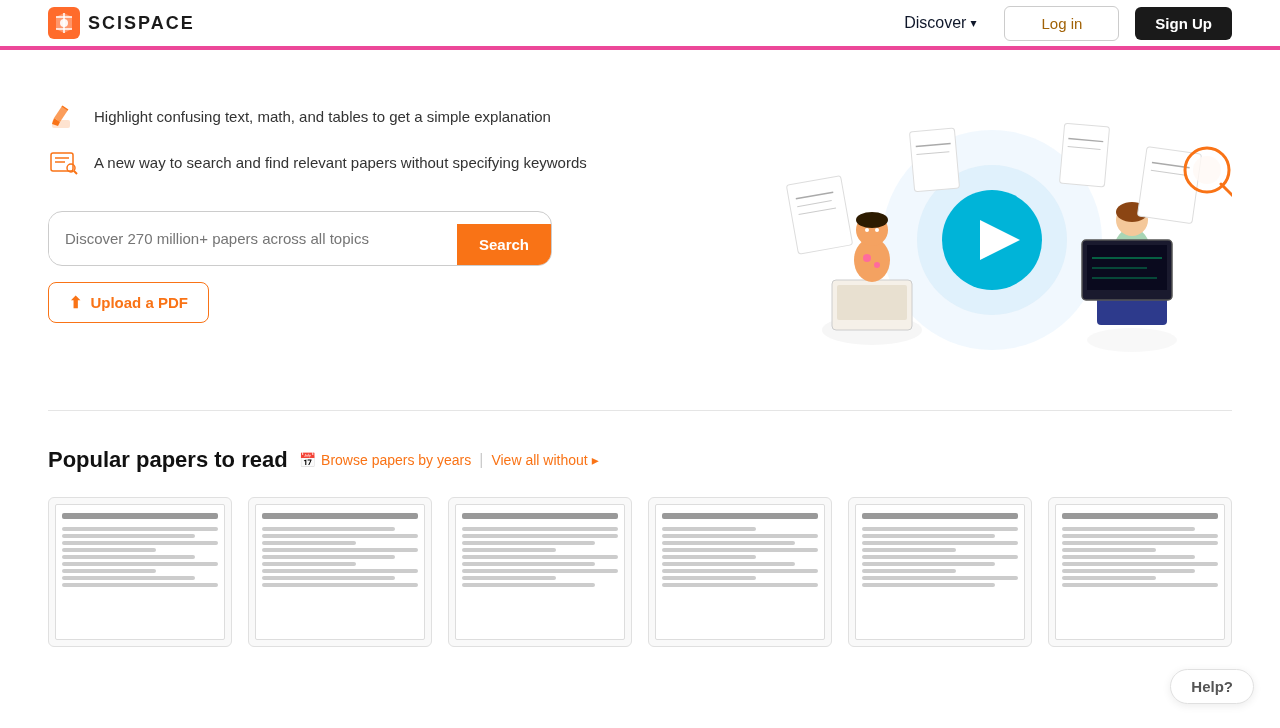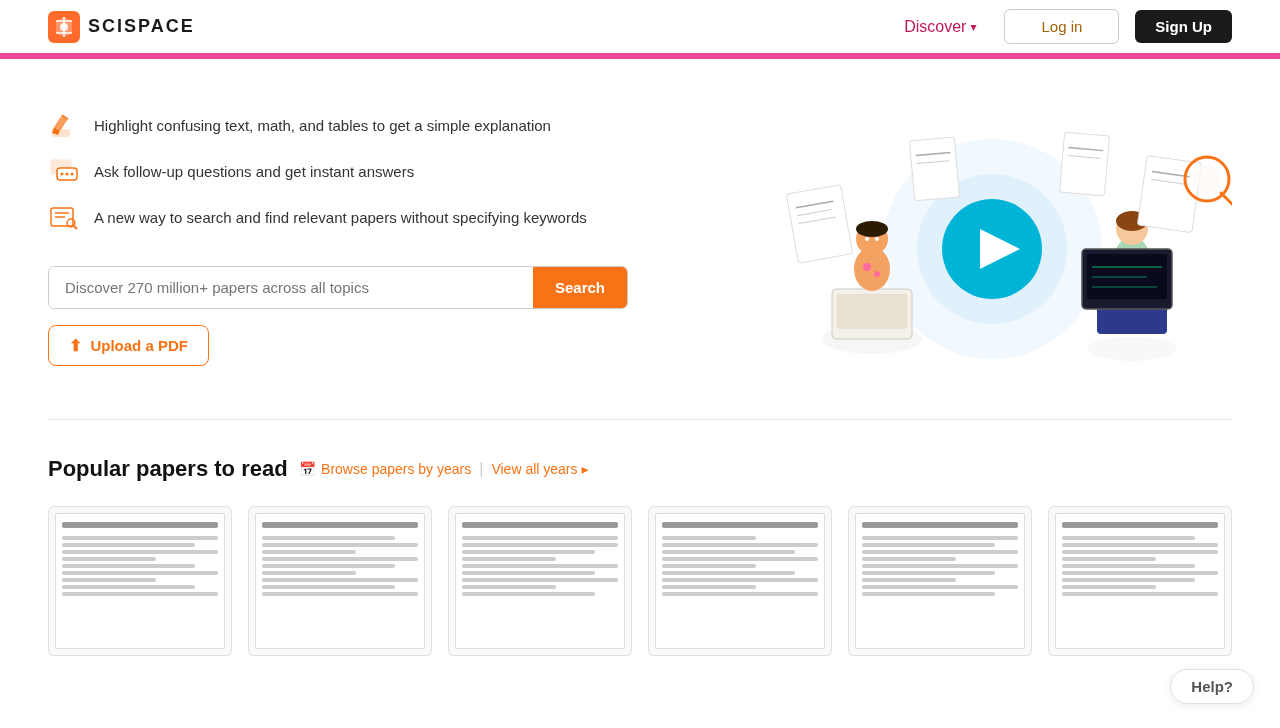--- a/index.html
+++ b/index.html
@@ -4,22 +4,22 @@
   <style>
     * { margin: 0; padding: 0; box-sizing: border-box; }
     body { font-family: -apple-system, BlinkMacSystemFont, 'Segoe UI', sans-serif; background: #fff; color: #1a1a1a; width: 1280px; min-height: 728px; overflow-x: hidden; }
 
     
     .navbar {
       display: flex;
       align-items: center;
       justify-content: space-between;
       padding: 0 48px;
-      height: 59px;
-      border-bottom: 6px solid #ec4899;
+      height: 50px;
+      border-bottom: 4px solid #ec4899;
     }
     .logo-area {
       display: flex;
       align-items: center;
       gap: 8px;
     }
     .logo-icon {
       width: 32px;
       height: 32px;
     }
@@ -33,21 +33,21 @@
       display: flex;
       align-items: center;
       gap: 16px;
     }
     .discover-btn {
       display: flex;
       align-items: center;
       gap: 4px;
       font-size: 16px;
       font-weight: 500;
-      color: #be185d;
+      color: #0f172a;
       background: none;
       border: none;
       cursor: pointer;
       padding: 8px 12px;
     }
     .discover-btn .chevron {
       font-size: 12px;
     }
     .login-btn {
       font-size: 15px;
@@ -112,41 +112,42 @@
       flex-shrink: 0;
       display: flex;
       align-items: center;
       justify-content: center;
       font-size: 20px;
     }
     .search-row {
       display: flex;
       align-items: center;
       border: 1.5px solid #ccc;
-      border-radius: 6px;
+      border-radius: 14px;
       overflow: hidden;
       margin-bottom: 16px;
-      width: 580px;
+      width: 504px;
     }
     .search-input {
       flex: 1;
       border: none;
       outline: none;
       padding: 12px 16px;
       font-size: 15px;
       color: #666;
     }
     .search-btn {
       background: #f97316;
       color: #fff;
       border: none;
       padding: 12px 22px;
       font-size: 15px;
       font-weight: 600;
       cursor: pointer;
+      margin-top: 12px;
     }
     .upload-btn {
       display: flex;
       align-items: center;
       gap: 8px;
       background: none;
       border: 1.5px solid #f97316;
       color: #f97316;
       border-radius: 8px;
       padding: 10px 20px;
@@ -324,32 +325,20 @@
             <path d="M6 18 L14 6 L20 10 L12 22 Z" fill="#f97316" opacity="0.7"></path>
             <path d="M6 18 L12 22 L10 26 L4 24 Z" fill="#f97316"></path>
             <line x1="14" y1="6" x2="20" y2="10" stroke="#f97316" stroke-width="1.5"></line>
           </svg>
         </span>
         <span>Highlight confusing text, math, and tables to get a simple explanation</span>
       </li>
       <li>
         <span class="feat-icon">
           <svg width="32" height="32" viewBox="0 0 32 32" fill="none">
-            <rect x="3" y="5" width="20" height="14" rx="3" fill="#f97316" opacity="0.15" stroke="#f97316" stroke-width="1.5"></rect>
-            <rect x="9" y="13" width="20" height="12" rx="3" fill="#fff" stroke="#f97316" stroke-width="1.5"></rect>
-            <circle cx="14" cy="19" r="1.5" fill="#f97316"></circle>
-            <circle cx="19" cy="19" r="1.5" fill="#f97316"></circle>
-            <circle cx="24" cy="19" r="1.5" fill="#f97316"></circle>
-          </svg>
-        </span>
-        <span>Ask follow-up questions and get instant answers</span>
-      </li>
-      <li>
-        <span class="feat-icon">
-          <svg width="32" height="32" viewBox="0 0 32 32" fill="none">
             <rect x="3" y="7" width="22" height="18" rx="2" fill="none" stroke="#f97316" stroke-width="1.5"></rect>
             <line x1="7" y1="12" x2="21" y2="12" stroke="#f97316" stroke-width="1.5"></line>
             <line x1="7" y1="16" x2="17" y2="16" stroke="#f97316" stroke-width="1.5"></line>
             <circle cx="23" cy="22" r="4" fill="none" stroke="#f97316" stroke-width="1.5"></circle>
             <line x1="26" y1="25" x2="29" y2="28" stroke="#f97316" stroke-width="2"></line>
           </svg>
         </span>
         <span>A new way to search and find relevant papers without specifying keywords</span>
       </li>
     </ul>
@@ -428,21 +417,21 @@
 <div class="divider"></div>
 
 <section class="popular-section">
   <div class="popular-header">
     <h2 class="popular-title">Popular papers to read</h2>
     <div class="popular-links">
       <span style="color:#f97316;font-size:14px;">📅</span>
       <a class="browse-link">Browse papers by years</a>
       <span class="separator">|</span>
       <a class="view-link">
-        <span>View all years</span>
+        <span>View all without</span>
         <span>▸</span>
       </a>
     </div>
   </div>
   <div class="papers-grid" id="papers-grid">
 
   <div class="paper-card">
     <div class="paper-thumbnail">
       <div class="paper-thumb-inner">
         <div class="paper-lines">

